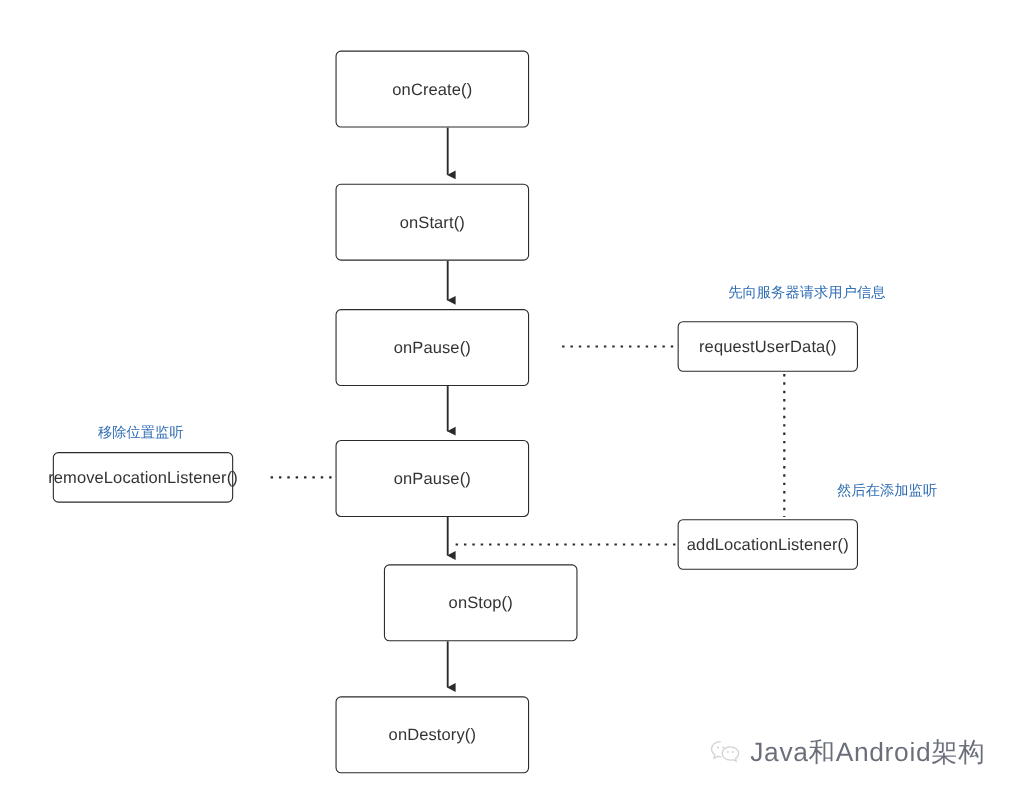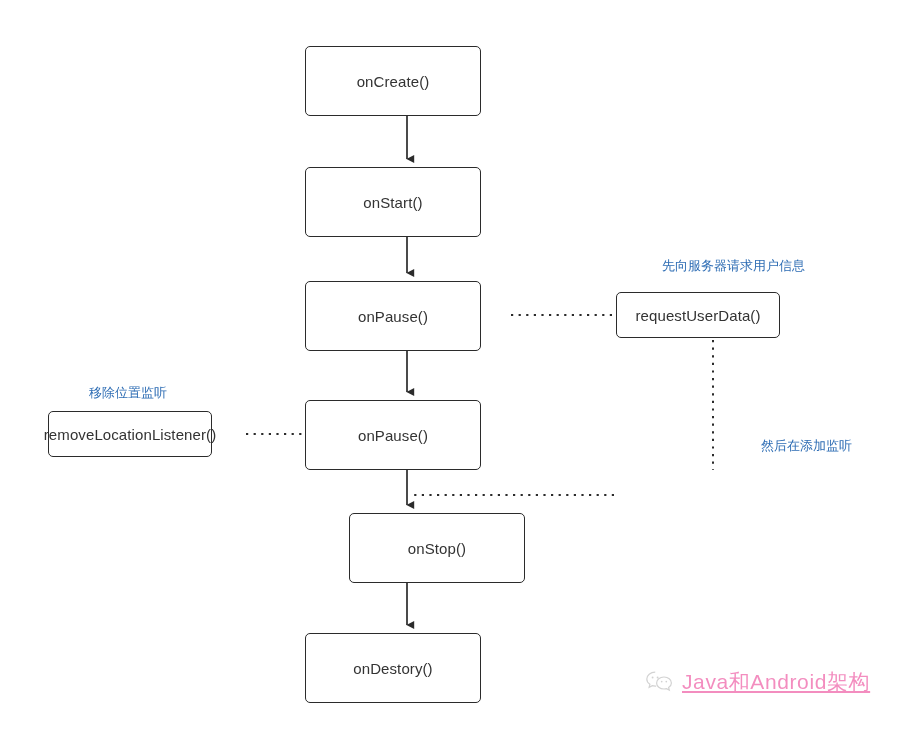--- a/index.html
+++ b/index.html
@@ -58,25 +58,24 @@
   #watermark {
     position: absolute;
     left: 645px;
     top: 668px;
     display: flex;
     align-items: center;
     gap: 7px;
     opacity: 0.62;
   }
   #watermark .wm-text {
-    color: #ec4899;
-    font-size: 21px;
+    color: #0f172a;
+    font-size: 24px;
     letter-spacing: 0.6px;
     white-space: nowrap;
-    text-decoration: underline;
   }
 </style>
 </head>
 <body>
 
 <div id="canvas">
 
   <svg id="wires" viewBox="0 0 920 733" xmlns="http://www.w3.org/2000/svg">
     <defs>
       <marker id="arrowhead" markerWidth="9" markerHeight="9" refX="4.4" refY="7.6" orient="auto" markerUnits="userSpaceOnUse">
@@ -118,20 +117,23 @@
   <div class="node lifecycle" style="left:305px; top:633px;">
     <span>onDestory()</span>
   </div>
 
   <div class="node side" style="left:48px; top:411px;">
     <span>removeLocationListener()</span>
   </div>
   <div class="node side" style="left:616px; top:292px;">
     <span>requestUserData()</span>
   </div>
+  <div class="node side" style="left:616px; top:472px;">
+    <span>addLocationListener()</span>
+  </div>
 
   <div class="annotation" style="left:89px; top:386px;">移除位置监听</div>
   <div class="annotation" style="left:634px; top:259px;margin-left:28px;">先向服务器请求用户信息</div>
   <div class="annotation" style="left:761px; top:439px;">然后在添加监听</div>
 
   <div id="watermark">
     <svg width="30" height="26" viewBox="0 0 30 26">
       <g fill="none" stroke="#b8b8b8" stroke-width="1.2">
         <path d="M10.2,3.2 C5.4,3.2 1.8,6.3 1.8,10.0 C1.8,12.1 3.0,14.0 4.9,15.3
                  L4.1,18.3 L7.3,16.7 C8.2,16.95 9.2,17.1 10.2,17.1

